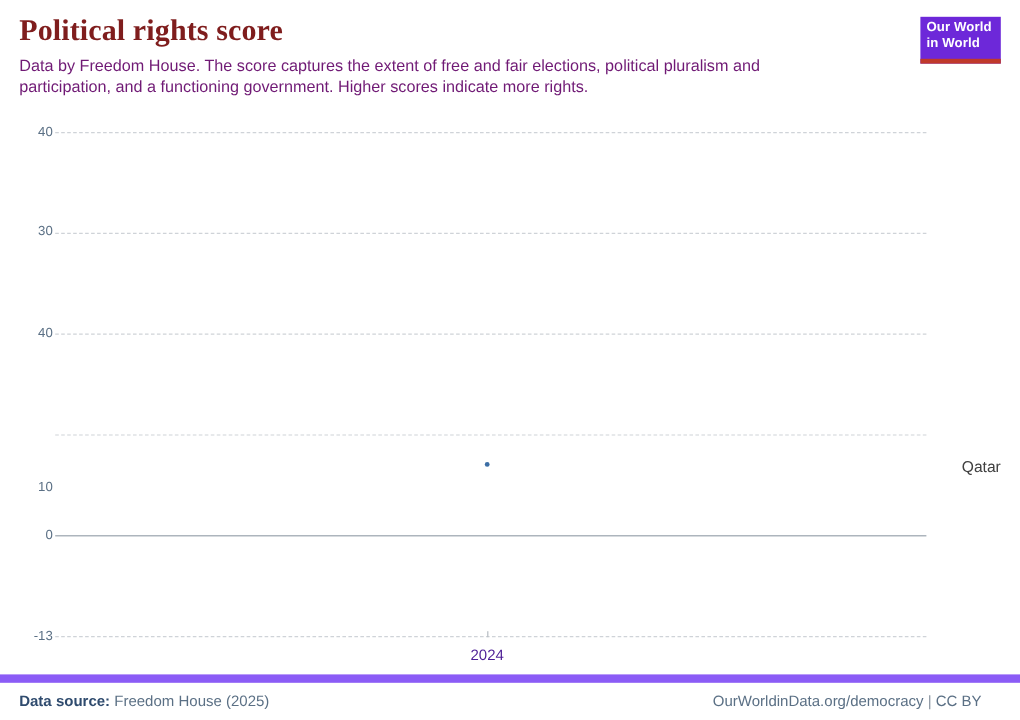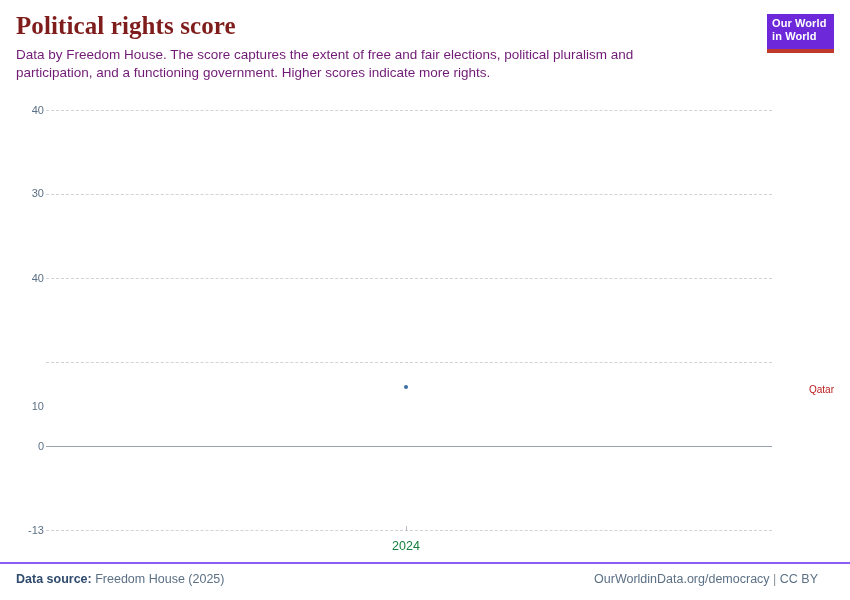--- a/index.html
+++ b/index.html
@@ -89,47 +89,47 @@
   }
   .x-tick {
     position: absolute;
     width: 0;
     border-left: 1px solid #b6bcc3;
     height: 5px;
   }
   .x-tick-label {
     position: absolute;
     font-size: 12.5px;
-    color: #15803d;
+    color: #4c1d95;
     transform: translateX(-50%);
     white-space: nowrap;
   }
   .data-point {
     position: absolute;
     width: 4px;
     height: 4px;
     border-radius: 50%;
     background: #3b6ea5;
     transform: translate(-50%, -50%);
   }
   .series-label {
     position: absolute;
-    font-size: 10px;
-    color: #b91c1c;
+    font-size: 13px;
+    color: #404040;
     white-space: nowrap;
     transform: translateY(-50%);
   }
   
   .footer {
     position: absolute;
     left: 0;
     right: 0;
     bottom: 14px;
     height: 24px;
-    border-top: 2px solid #8b5cf6;
+    border-top: 7px solid #8b5cf6;
     padding-top: 7px;
     box-sizing: border-box;
   }
   .footer-left {
     position: absolute;
     left: 16px;
     top: 8px;
     font-size: 12.5px;
     color: #5b7085;
   }

